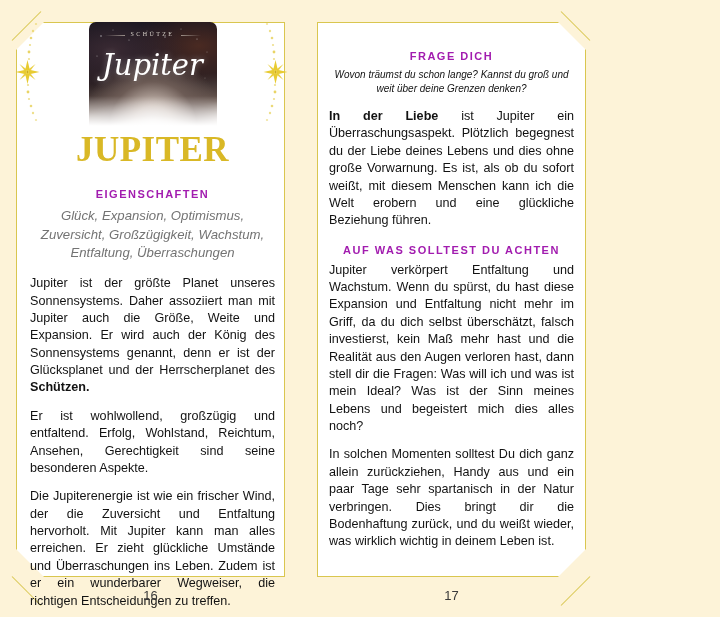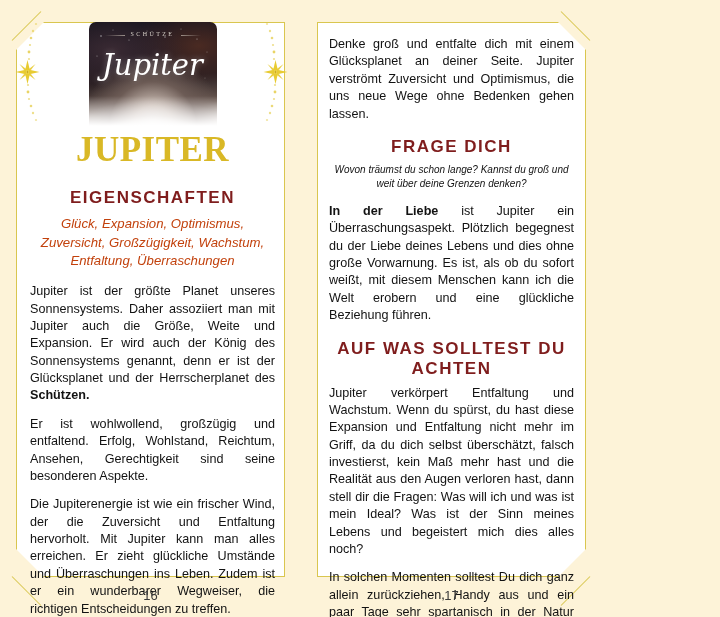--- a/index.html
+++ b/index.html
@@ -147,34 +147,34 @@
     text-align: center;
     font-family: "Liberation Serif", serif;
     font-weight: bold;
     font-size: 35px;
     letter-spacing: 0.5px;
     color: #d9b826;
   }
   h3.goldhead {
     margin: 18px 0 7px 0;
     text-align: center;
-    font-size: 17px;
+    font-size: 11px;
     font-weight: bold;
     letter-spacing: 1.5px;
-    color: #7f1d1d;
+    color: #a21caf;
   }
   .page-right h3.goldhead { margin: 14px 0 6px 0; }
 
   .lead {
     margin: 0 0 12px 0;
     text-align: center;
     font-style: italic;
     font-size: 13.2px;
     line-height: 1.42;
-    color: #c2410c;
+    color: #737373;
   }
   .question {
     margin: 0 0 12px 0;
     text-align: center;
     font-style: italic;
     font-size: 10px;
     line-height: 1.4;
     color: #111111;
   }
   p.body {
@@ -306,21 +306,20 @@
 
     <div class="folio">16</div>
   </div>
 
   <div class="page page-right">
     <div class="sheet"></div>
     <div class="corner-rule corner-tr"></div>
     <div class="corner-rule corner-br"></div>
 
     <div class="content">
-      <p class="body">Denke groß und entfalte dich mit einem Glücksplanet an deiner Seite. Jupiter verströmt Zuversicht und Optimismus, die uns neue Wege ohne Bedenken gehen lassen.</p>
 
       <h3 class="goldhead">FRAGE DICH</h3>
       <p class="question">Wovon träumst du schon lange? Kannst du groß und weit über deine Grenzen denken?</p>
 
       <p class="body"><b>In der Liebe</b><span> ist Jupiter ein Überraschungsaspekt. Plötzlich begegnest du der Liebe deines Lebens und dies ohne große Vorwarnung. Es ist, als ob du sofort weißt, mit diesem Menschen kann ich die Welt erobern und eine glückliche Beziehung führen.</span></p>
 
       <h3 class="goldhead">AUF WAS SOLLTEST DU ACHTEN</h3>
       <p class="body">Jupiter verkörpert Entfaltung und Wachstum. Wenn du spürst, du hast diese Expansion und Entfaltung nicht mehr im Griff, da du dich selbst überschätzt, falsch investierst, kein Maß mehr hast und die Realität aus den Augen verloren hast, dann stell dir die Fragen: Was will ich und was ist mein Ideal? Was ist der Sinn meines Lebens und begeistert mich dies alles noch?</p>
       <p class="body">In solchen Momenten solltest Du dich ganz allein zurückziehen, Handy aus und ein paar Tage sehr spartanisch in der Natur verbringen. Dies bringt dir die Bodenhaftung zurück, und du weißt wieder, was wirklich wichtig in deinem Leben ist.</p>
     </div>

